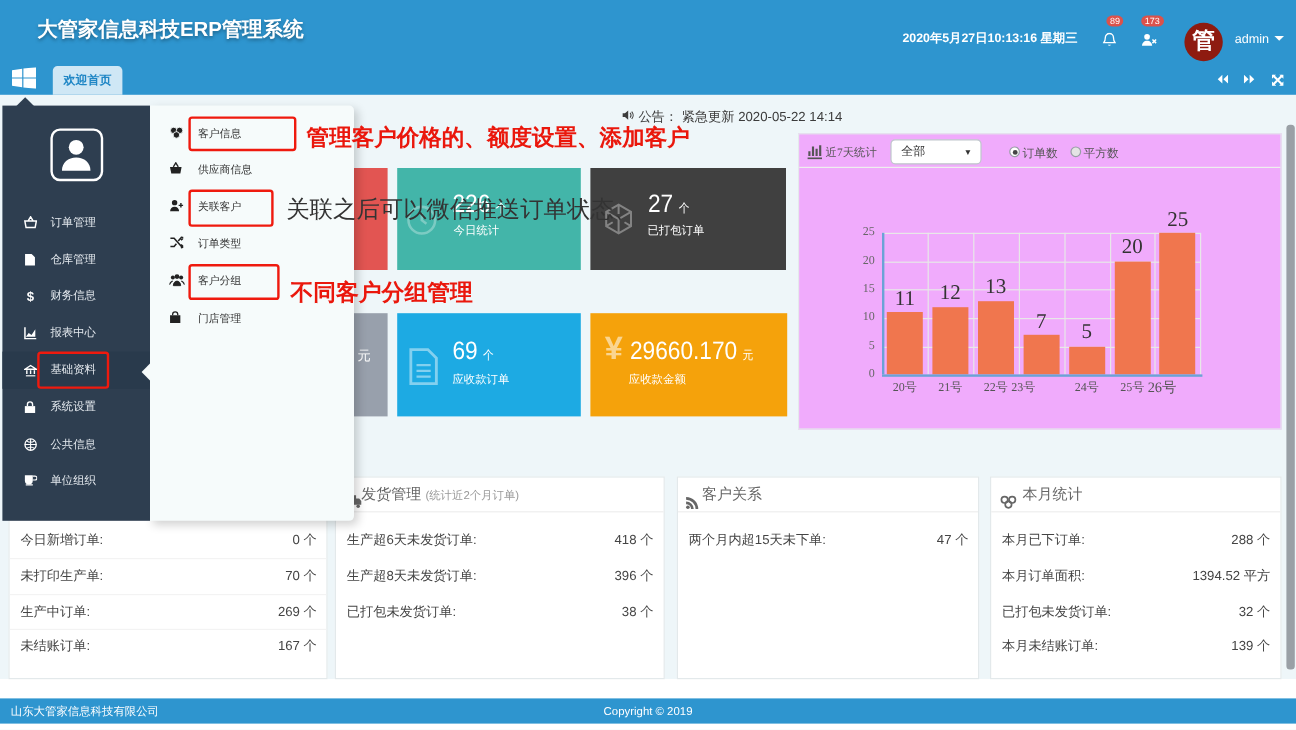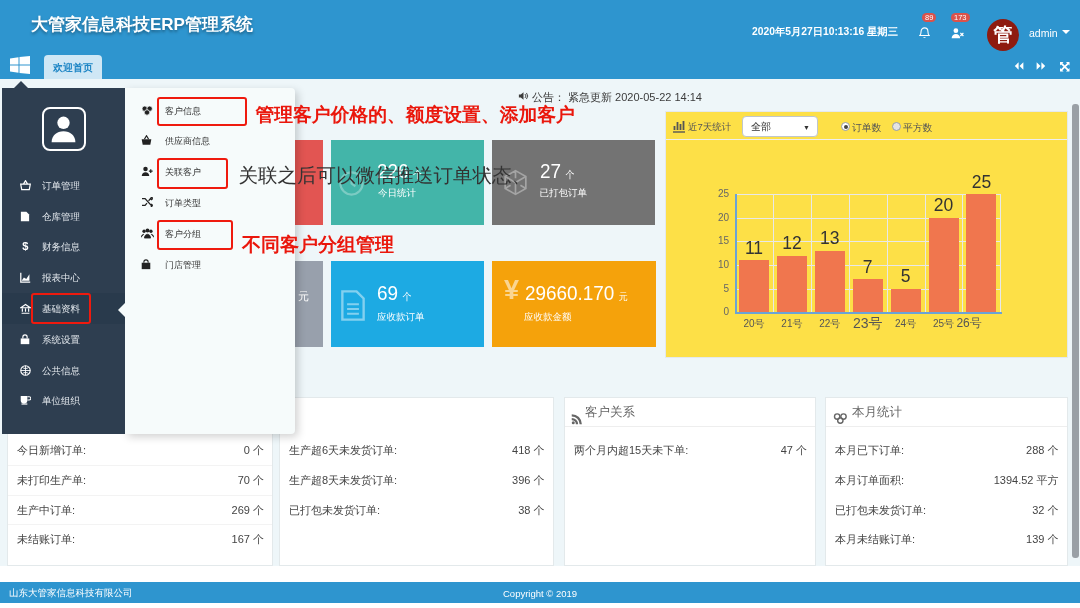--- a/index.html
+++ b/index.html
@@ -18,21 +18,21 @@
 
 #content{position:absolute;left:0;top:79px;width:1080px;height:487px;background:#eef6f9;}
 #whiteband{position:absolute;left:0;top:566px;width:1080px;height:42px;background:#fff;}
 #notice{position:absolute;left:532px;top:90px;font-size:11px;color:#3c3c3c;}
 
 .card{position:absolute;color:#fff;}
 .cnum{position:absolute;font-size:21px;line-height:21px;color:#fff;transform:scaleX(.9);transform-origin:0 50%;white-space:nowrap;}
 .cnum small{font-size:10px;font-weight:normal;margin-left:5px;}
 .clabel{position:absolute;font-size:9.5px;line-height:10px;color:#fff;}
 
-#chartpanel{position:absolute;left:665px;top:111px;width:403px;height:247px;background:#fde047;border:1px solid #e4e9ec;}
+#chartpanel{position:absolute;left:665px;top:111px;width:403px;height:247px;background:#f0abfc;border:1px solid #e4e9ec;font-family:Liberation Serif, serif;}
 #charthead{position:absolute;left:0;top:0;width:100%;height:28px;border-bottom:1px solid #eee;}
 #chartsel{position:absolute;left:76px;top:4px;width:76px;height:21px;background:#fff;border:1px solid #bfc6cc;border-radius:4px;font-size:10px;color:#333;line-height:19px;padding-left:8px;}
 .radio{position:absolute;top:10px;width:9px;height:9px;border-radius:50%;border:1px solid #979ea5;background:#fff;}
 .radio.on:after{content:"";position:absolute;left:1.5px;top:1.5px;width:4px;height:4px;border-radius:50%;background:#444;}
 .radio.off{background:#e4e4e4;}
 .rlabel{position:absolute;top:10px;font-size:9.8px;color:#555;}
 
 .panel{position:absolute;top:397px;height:169px;background:#fff;border:1px solid #e3e9eb;}
 .phead{position:absolute;left:0;top:0;width:100%;height:29px;border-bottom:1px solid #eee;font-size:12.5px;color:#666;line-height:29px;}
 .phead .sub{font-size:9.5px;color:#999;}
@@ -71,21 +71,21 @@
 
 <div class="card" style="left:170px;top:140px;width:153px;height:85px;background:#e25552;"></div>
 <div class="card" style="left:331px;top:140px;width:153px;height:85px;background:#43b5a9;">
   <svg style="position:absolute;left:7px;top:30px;opacity:.3" width="27" height="27" viewBox="0 0 28 28">
       <circle cx="14" cy="14" r="11.5" fill="none" stroke="#fff" stroke-width="2.2"></circle>
       <path d="M14 8v6l4 3" fill="none" stroke="#fff" stroke-width="2.2"></path>
     </svg>
   <div class="cnum" style="left:46px;top:19.5px;">226<small>个</small></div>
   <div class="clabel" style="left:47px;top:48px;">今日统计</div>
 </div>
-<div class="card" style="left:492px;top:140px;width:163px;height:85px;background:#737373;">
+<div class="card" style="left:492px;top:140px;width:163px;height:85px;background:#404040;">
   <svg style="position:absolute;left:8px;top:27px;opacity:.35" width="31" height="31" viewBox="0 0 24 24">
       <path d="M12 2.8l8 4.6v9.2l-8 4.6-8-4.6V7.4z M12 2.8v6 M4 7.4l8 4.6 8-4.6 M12 12v9.2 M4 16.6l4.2-2.5 M20 16.6l-4.2-2.5" fill="none" stroke="#fff" stroke-width="1.3"></path>
     </svg>
   <div class="cnum" style="left:47.5px;top:19.5px;">27<small>个</small></div>
   <div class="clabel" style="left:47.5px;top:48px;">已打包订单</div>
 </div>
 
 <div class="card" style="left:170px;top:260.5px;width:153px;height:86.5px;background:#98a0ac;">
   <div style="position:absolute;left:128px;top:28px;font-size:11px;">元</div>
 </div>
@@ -139,21 +139,21 @@
       <div style="position:absolute;left:63px;top:126.792px;width:50px;text-align:center;font-size:17.5px;color:#333;line-height:18px;">11</div>
       <div style="position:absolute;left:63px;top:206.3px;width:50px;text-align:center;font-size:10px;color:#555;line-height:11px;">20号</div>
       <div style="position:absolute;left:110.9px;top:143.56400000000002px;width:30px;height:56.736000000000004px;background:#f0764e;"></div>
       <div style="position:absolute;left:100.9px;top:122.06400000000002px;width:50px;text-align:center;font-size:17.5px;color:#333;line-height:18px;">12</div>
       <div style="position:absolute;left:100.9px;top:206.3px;width:50px;text-align:center;font-size:10px;color:#555;line-height:11px;">21号</div>
       <div style="position:absolute;left:148.8px;top:138.836px;width:30px;height:61.464000000000006px;background:#f0764e;"></div>
       <div style="position:absolute;left:138.8px;top:117.33600000000001px;width:50px;text-align:center;font-size:17.5px;color:#333;line-height:18px;">13</div>
       <div style="position:absolute;left:138.8px;top:206.3px;width:50px;text-align:center;font-size:10px;color:#555;line-height:11px;">22号</div>
       <div style="position:absolute;left:186.7px;top:167.204px;width:30px;height:33.096px;background:#f0764e;"></div>
       <div style="position:absolute;left:176.7px;top:145.704px;width:50px;text-align:center;font-size:17.5px;color:#333;line-height:18px;">7</div>
-      <div style="position:absolute;left:176.7px;top:206.3px;width:50px;text-align:center;font-size:14px;color:#555;line-height:11px;">23号</div>
+      <div style="position:absolute;left:176.7px;top:206.3px;width:50px;font-size:10px;color:#555;line-height:11px;">23号</div>
       <div style="position:absolute;left:224.6px;top:176.66000000000003px;width:30px;height:23.64px;background:#f0764e;"></div>
       <div style="position:absolute;left:214.6px;top:155.16000000000003px;width:50px;text-align:center;font-size:17.5px;color:#333;line-height:18px;">5</div>
       <div style="position:absolute;left:214.6px;top:206.3px;width:50px;text-align:center;font-size:10px;color:#555;line-height:11px;">24号</div>
       <div style="position:absolute;left:262.5px;top:105.74000000000001px;width:30px;height:94.56px;background:#f0764e;"></div>
       <div style="position:absolute;left:252.5px;top:84.24000000000001px;width:50px;text-align:center;font-size:17.5px;color:#333;line-height:18px;">20</div>
       <div style="position:absolute;left:252.5px;top:206.3px;width:50px;text-align:center;font-size:10px;color:#555;line-height:11px;">25号</div>
       <div style="position:absolute;left:300.4px;top:82.10000000000001px;width:30px;height:118.2px;background:#f0764e;"></div>
       <div style="position:absolute;left:290.4px;top:60.60000000000001px;width:50px;text-align:center;font-size:17.5px;color:#333;line-height:18px;">25</div>
       <div style="position:absolute;left:290.4px;top:206.3px;width:50px;font-size:12px;color:#555;line-height:11px;">26号</div>
       <div style="position:absolute;left:69px;top:82.1px;width:2px;height:118.20000000000002px;background:#6ba3d6;"></div>
@@ -169,20 +169,25 @@
     <div class="prow" style="left:9px;top:75px;">未打印生产单:</div>
     <div class="pval" style="right:8px;top:75px;">70 个</div>
     <div style="position:absolute;left:0;top:96.5px;width:100%;height:1px;background:#f3f3f3;"></div>
     <div class="prow" style="left:9px;top:104.59999999999997px;">生产中订单:</div>
     <div class="pval" style="right:8px;top:104.59999999999997px;">269 个</div>
     <div style="position:absolute;left:0;top:126.09999999999997px;width:100%;height:1px;background:#f3f3f3;"></div>
     <div class="prow" style="left:9px;top:134.20000000000005px;">未结账订单:</div>
     <div class="pval" style="right:8px;top:134.20000000000005px;">167 个</div>
   </div>
 <div class="panel" id="p2" style="left:279px;width:274.5px;">
+  <div class="phead"><span style="position:absolute;left:8px;top:8px;width:14px;height:14px;"><svg width="14" height="13" viewBox="0 0 16 15">
+          <path d="M1 2h9v9H1z M10 5h3l2 2.5V11h-5z" fill="#666"></path>
+          <circle cx="4" cy="12.5" r="1.7" fill="#666"></circle>
+          <circle cx="12" cy="12.5" r="1.7" fill="#666"></circle>
+        </svg></span><span style="margin-left:21px;">发货管理 <span class="sub">(统计近2个月订单)</span></span></div>
 <div class="prow" style="left:9px;top:45.39999999999998px;">生产超6天未发货订单:</div>
     <div class="pval" style="right:8px;top:45.39999999999998px;">418 个</div>
     <div class="prow" style="left:9px;top:75px;">生产超8天未发货订单:</div>
     <div class="pval" style="right:8px;top:75px;">396 个</div>
     <div class="prow" style="left:9px;top:104.59999999999997px;">已打包未发货订单:</div>
     <div class="pval" style="right:8px;top:104.59999999999997px;">38 个</div>
   </div>
 <div class="panel" id="p3" style="left:564px;width:252px;">
   <div class="phead"><span style="position:absolute;left:6px;top:9px;"><svg width="12" height="12" viewBox="0 0 16 16">
           <circle cx="3" cy="13" r="2" fill="#666"></circle>

